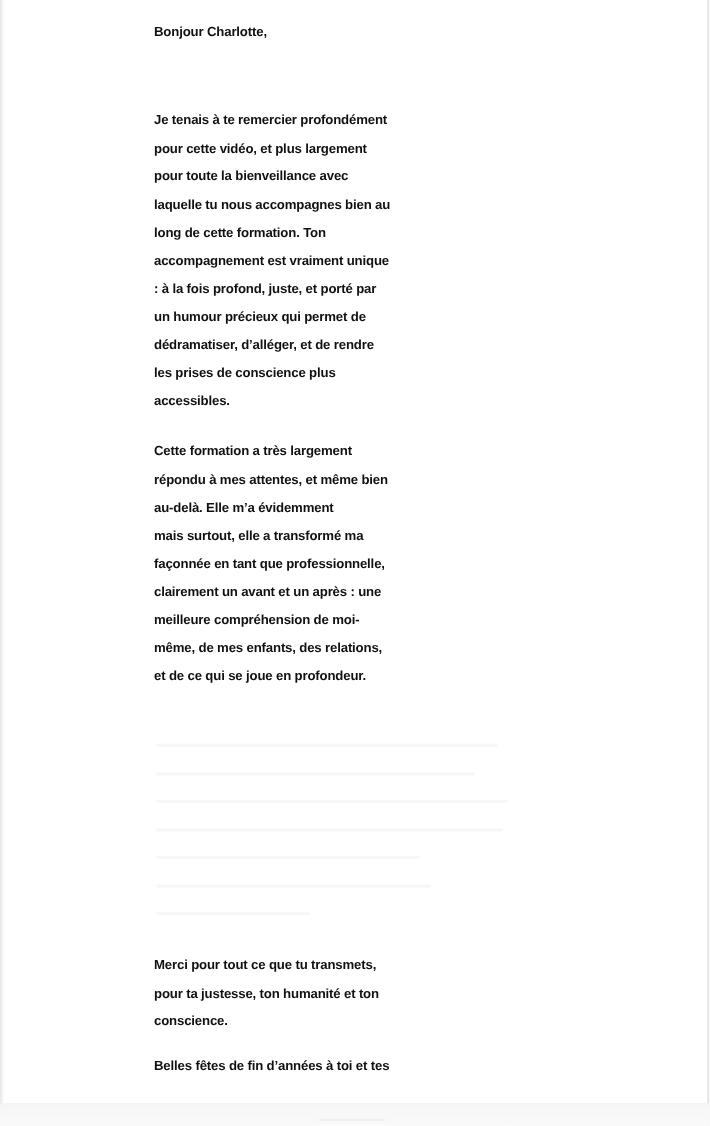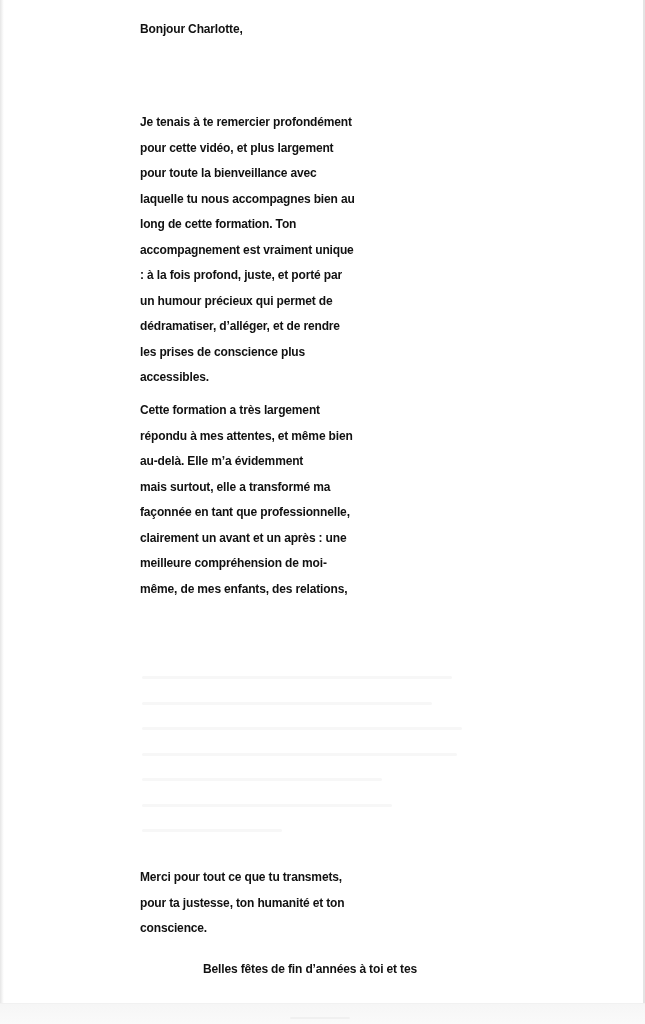--- a/index.html
+++ b/index.html
@@ -45,21 +45,21 @@
     }
     .greeting {
       position: absolute;
       left: 140px;
       top: 17px;
     }
     .para {
       position: absolute;
       left: 140px;
     }
-    .p1 { top: 110px; }
+    .p1 { top: 97px; }
     .p2 { top: 398px; }
     .p-redacted {
       top: 665px;
       width: 330px;
       height: 180px;
     }
     .ghost-line {
       display: block;
       height: 25.5px;
       position: relative;
@@ -68,21 +68,21 @@
       content: "";
       position: absolute;
       left: 2px;
       top: 11px;
       height: 3px;
       width: var(--w, 300px);
       background: #f7f7f7;
       border-radius: 2px;
     }
     .p3 { top: 865px; }
-    .p4 { top: 957px; text-align: center; }
+    .p4 { top: 957px; }
     .bottom-bar {
       position: absolute;
       left: 0; right: 0;
       top: 1003px;
       height: 21px;
       background: linear-gradient(to bottom, #f6f6f6, #fafafa);
       border-top: 1px solid #f1f1f1;
     }
     .bottom-handle {
       position: absolute;
@@ -122,20 +122,21 @@
 
   <div class="letter para p2">
     <span class="line">Cette formation a très largement</span>
     <span class="line">répondu à mes attentes, et même bien</span>
     <span class="line">au-delà. Elle m’a évidemment</span>
     <span class="line">mais surtout, elle a transformé ma</span>
     <span class="line">façonnée en tant que professionnelle,</span>
     <span class="line">clairement un avant et un après : une</span>
     <span class="line">meilleure compréhension de moi-</span>
     <span class="line">même, de mes enfants, des relations,</span>
+    <span class="line">et de ce qui se joue en profondeur.</span>
   </div>
 
   <div class="letter para p-redacted">
     <span class="ghost-line" style="--w:310px"></span>
     <span class="ghost-line" style="--w:290px"></span>
     <span class="ghost-line" style="--w:320px"></span>
     <span class="ghost-line" style="--w:315px"></span>
     <span class="ghost-line" style="--w:240px"></span>
     <span class="ghost-line" style="--w:250px"></span>
     <span class="ghost-line" style="--w:140px"></span>

